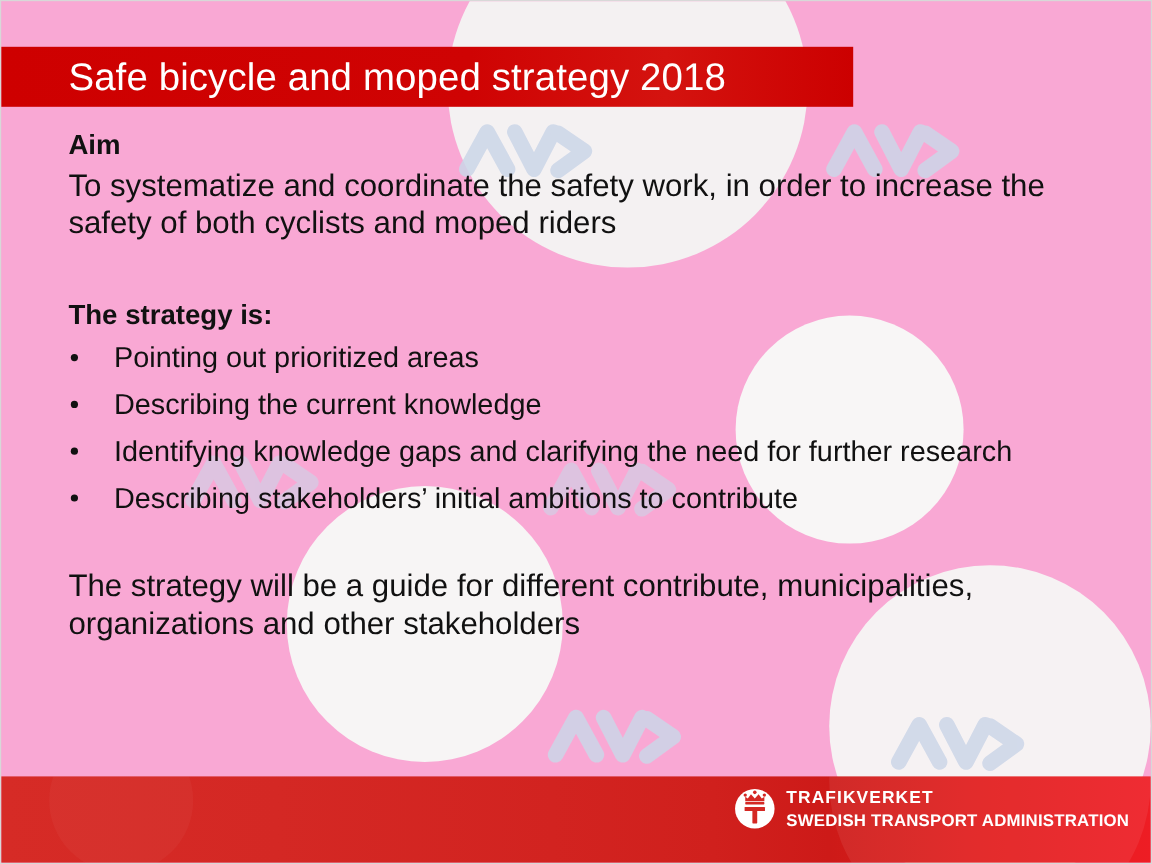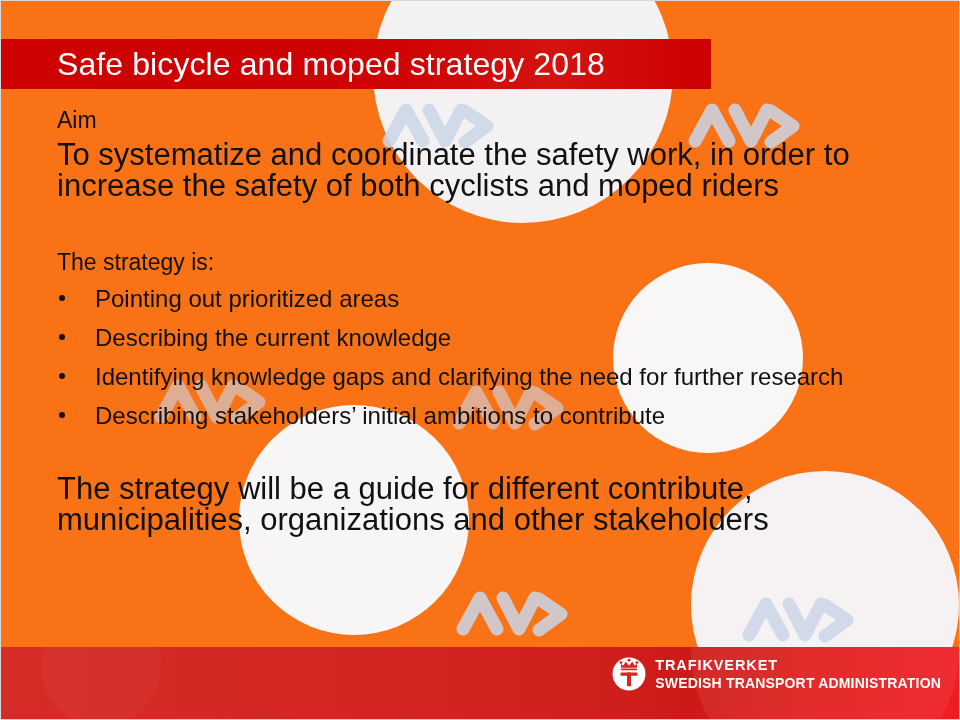--- a/index.html
+++ b/index.html
@@ -4,21 +4,21 @@
 <style>
   html, body {
     margin: 0;
     padding: 0;
     background: #ffffff;
   }
   #slide {
     position: relative;
     width: 960px;
     height: 720px;
-    background: #f97316;
+    background: #f9a8d4;
     overflow: hidden;
     box-sizing: border-box;
     border: 1px solid #d8d8d8;
     font-family: "Liberation Sans", sans-serif;
   }
 
   
   .bg-circle {
     position: absolute;
     border-radius: 50%;
@@ -66,28 +66,28 @@
     position: absolute;
     left: 56px;
     top: 104px;
     width: 856px;
     z-index: 5;
     color: #111111;
     font-size: 23px;
     line-height: 31px;
   }
   .lead-head {
-    font-weight: normal;
+    font-weight: bold;
     font-size: 23px;
     line-height: 30px;
     margin: 0 0 4px 0;
   }
   .para {
     margin: 0;
-    font-size: 31px;
+    font-size: 26px;
     line-height: 31px;
     max-width: 845px;
   }
   .gap-lg { height: 46px; }
   .gap-md { height: 34px; }
 
   .bullets {
     list-style: none;
     margin: 6px 0 0 0;
     padding: 0;

